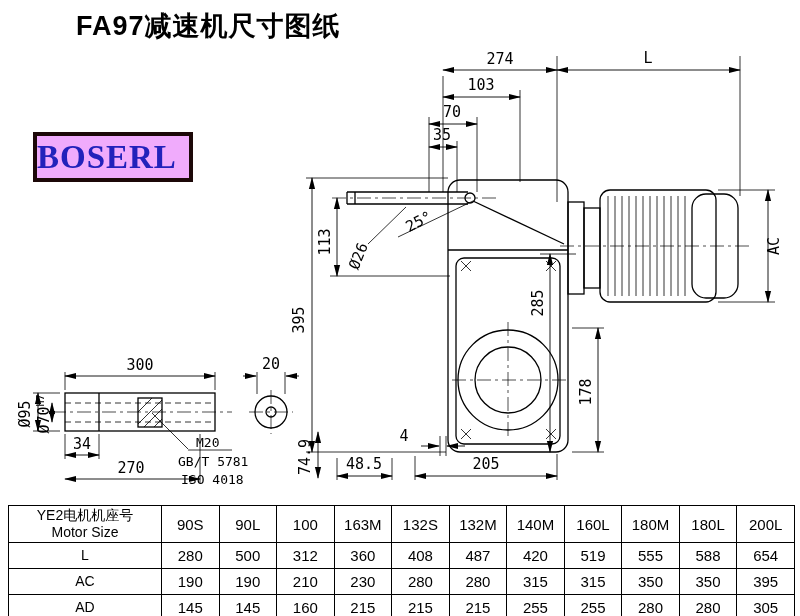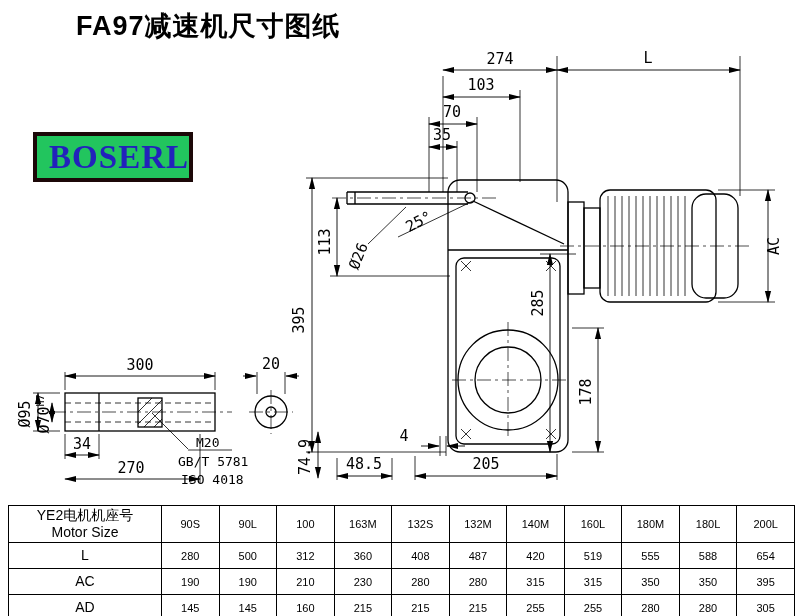--- a/index.html
+++ b/index.html
@@ -1,32 +1,32 @@
 <!DOCTYPE html>
 <html><head>
 <meta charset="utf-8">
 <style>
   html,body{margin:0;padding:0;background:#fff;}
   .page{position:relative;width:800px;height:616px;background:#fff;overflow:hidden;
         font-family:"Liberation Sans",sans-serif;color:#000;}
   .title{position:absolute;left:44px;top:8px;font-size:27px;font-weight:bold;letter-spacing:1px;margin-left:32px;}
   .logo{position:absolute;left:33px;top:132px;width:152px;height:42px;border:4px solid #1c0808;
-        display:flex;align-items:center;justify-content:flex-end;background:#22c55e;}
+        display:flex;align-items:center;justify-content:flex-start;background:#f0abfc;}
   .logo span{color:#2222bb;font-family:"Liberation Serif",serif;font-size:33px;font-weight:bold;letter-spacing:1px;}
   svg{position:absolute;left:0;top:0;}
   svg text{font-family:"DejaVu Sans Mono","Liberation Mono",monospace;font-size:15px;fill:#000;}
   svg text.small{font-size:13px;}
   .part{stroke:#000;stroke-width:1.3;fill:none;}
   .thin{stroke:#000;stroke-width:0.8;fill:none;}
   .dim{stroke:#000;stroke-width:0.9;fill:none;}
   .cl{stroke:#000;stroke-width:0.7;fill:none;stroke-dasharray:14 4 3 4;}
   .dash{stroke:#000;stroke-width:0.8;fill:none;stroke-dasharray:6 4;}
   .tablewrap{position:absolute;left:8px;top:505px;width:787px;}
   table{border-collapse:collapse;width:100%;table-layout:fixed;}
-  td{border:1px solid #000;text-align:center;font-size:11px;padding:0;height:25px;
+  td{border:1px solid #000;text-align:center;font-size:15px;padding:0;height:25px;
      font-family:"Liberation Sans",sans-serif;}
   tr.hdr td{height:36px;}
   td.c0{width:152px;font-size:14px;line-height:17px;}
 </style>
 </head>
 <body>
 
 <div class="page">
 
   <div class="title">FA97减速机尺寸图纸</div>

